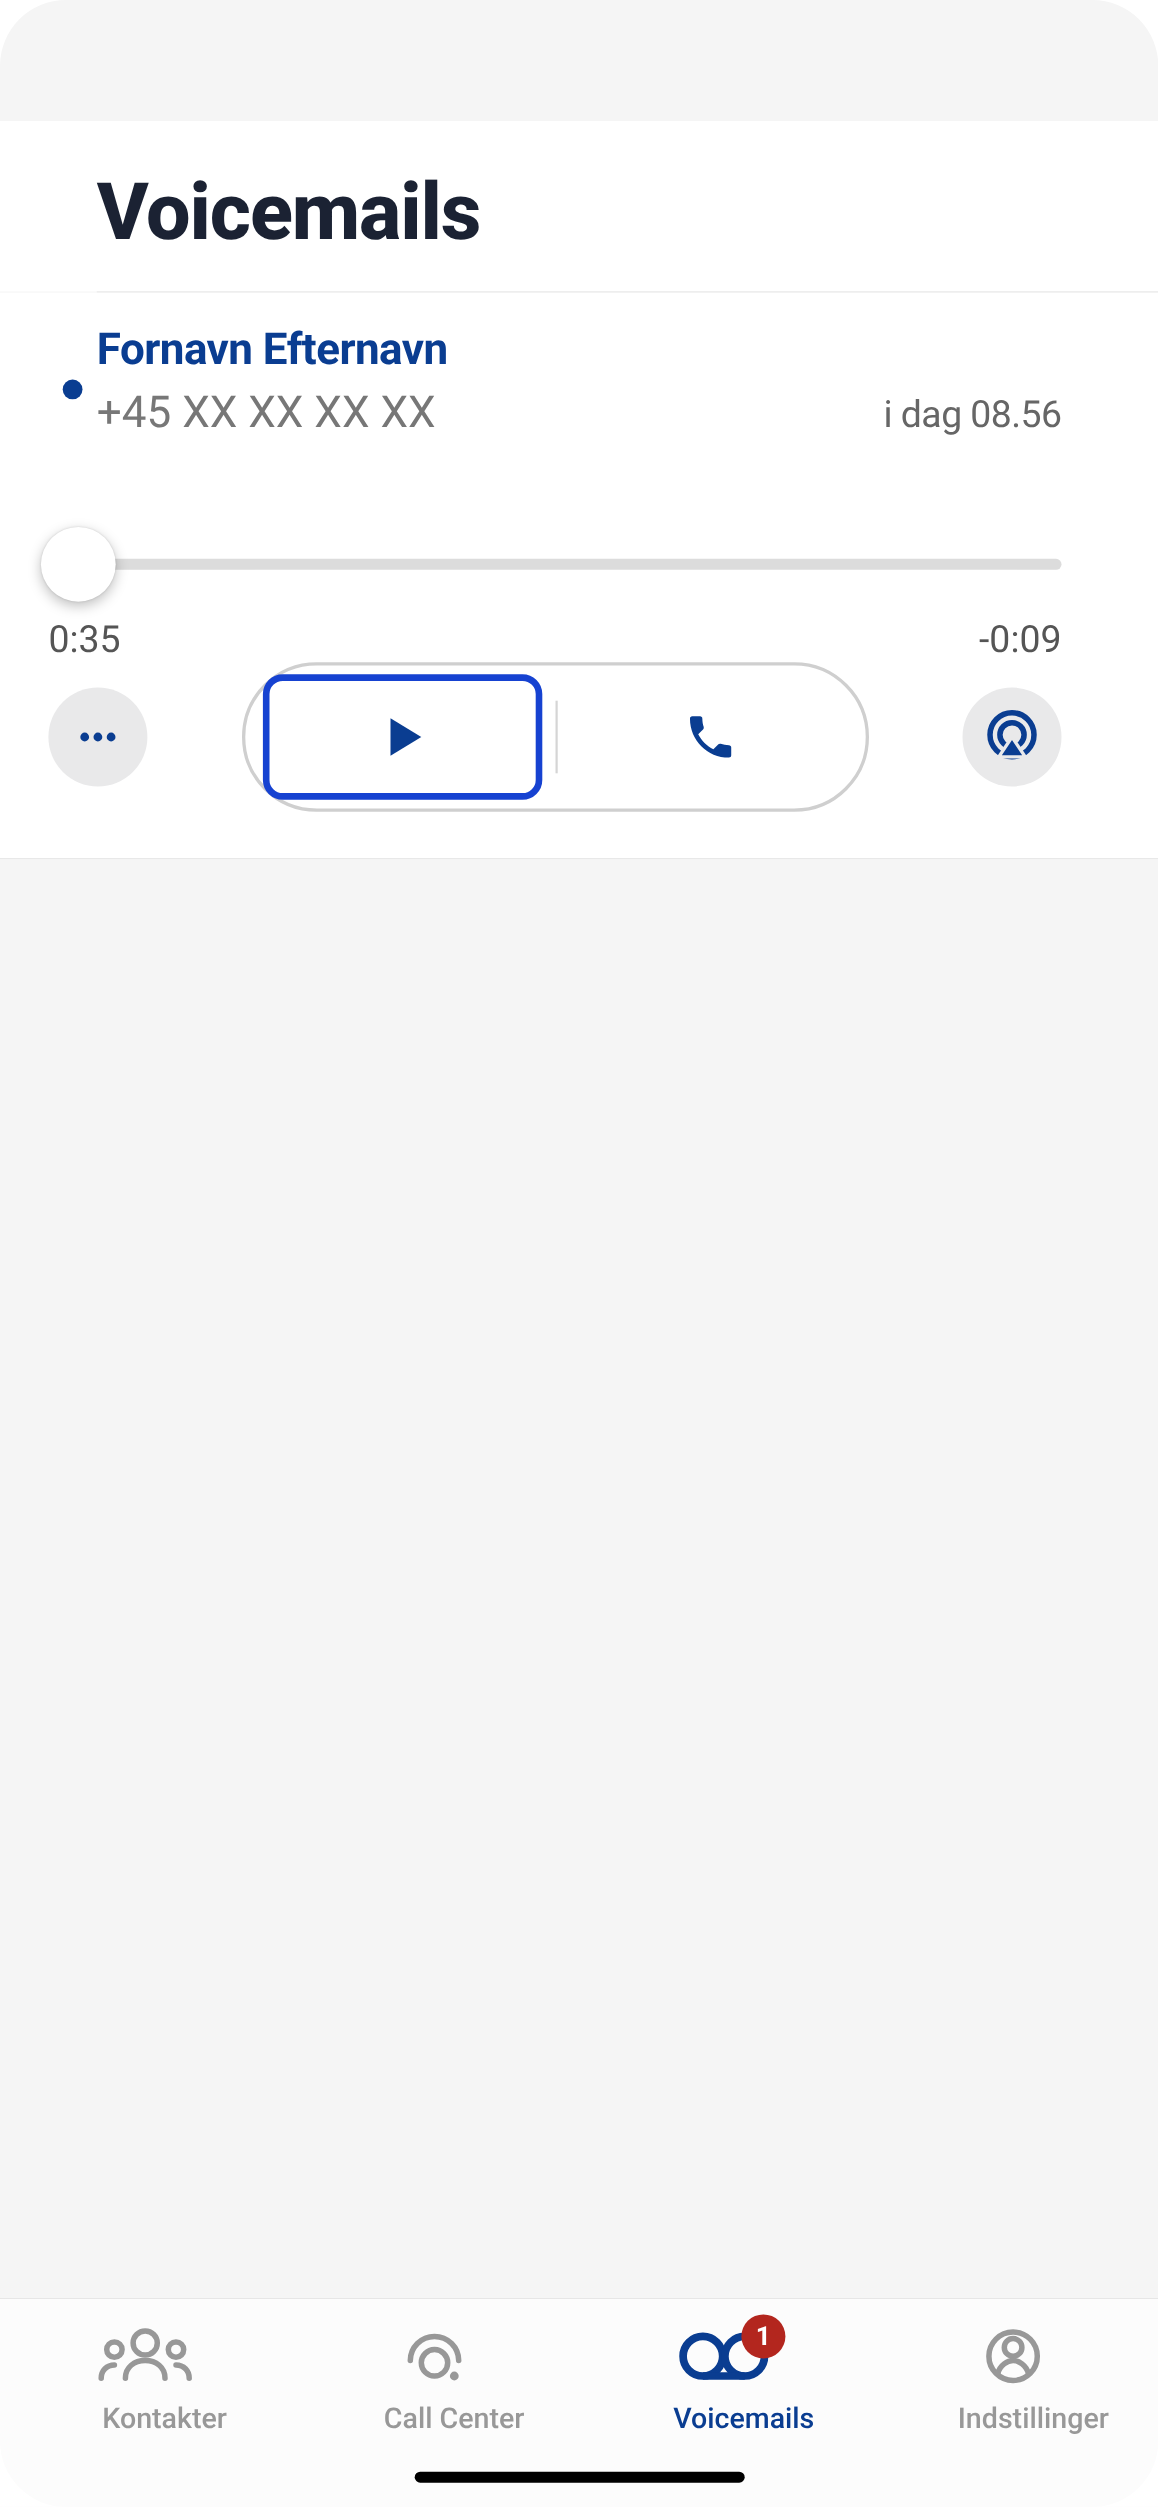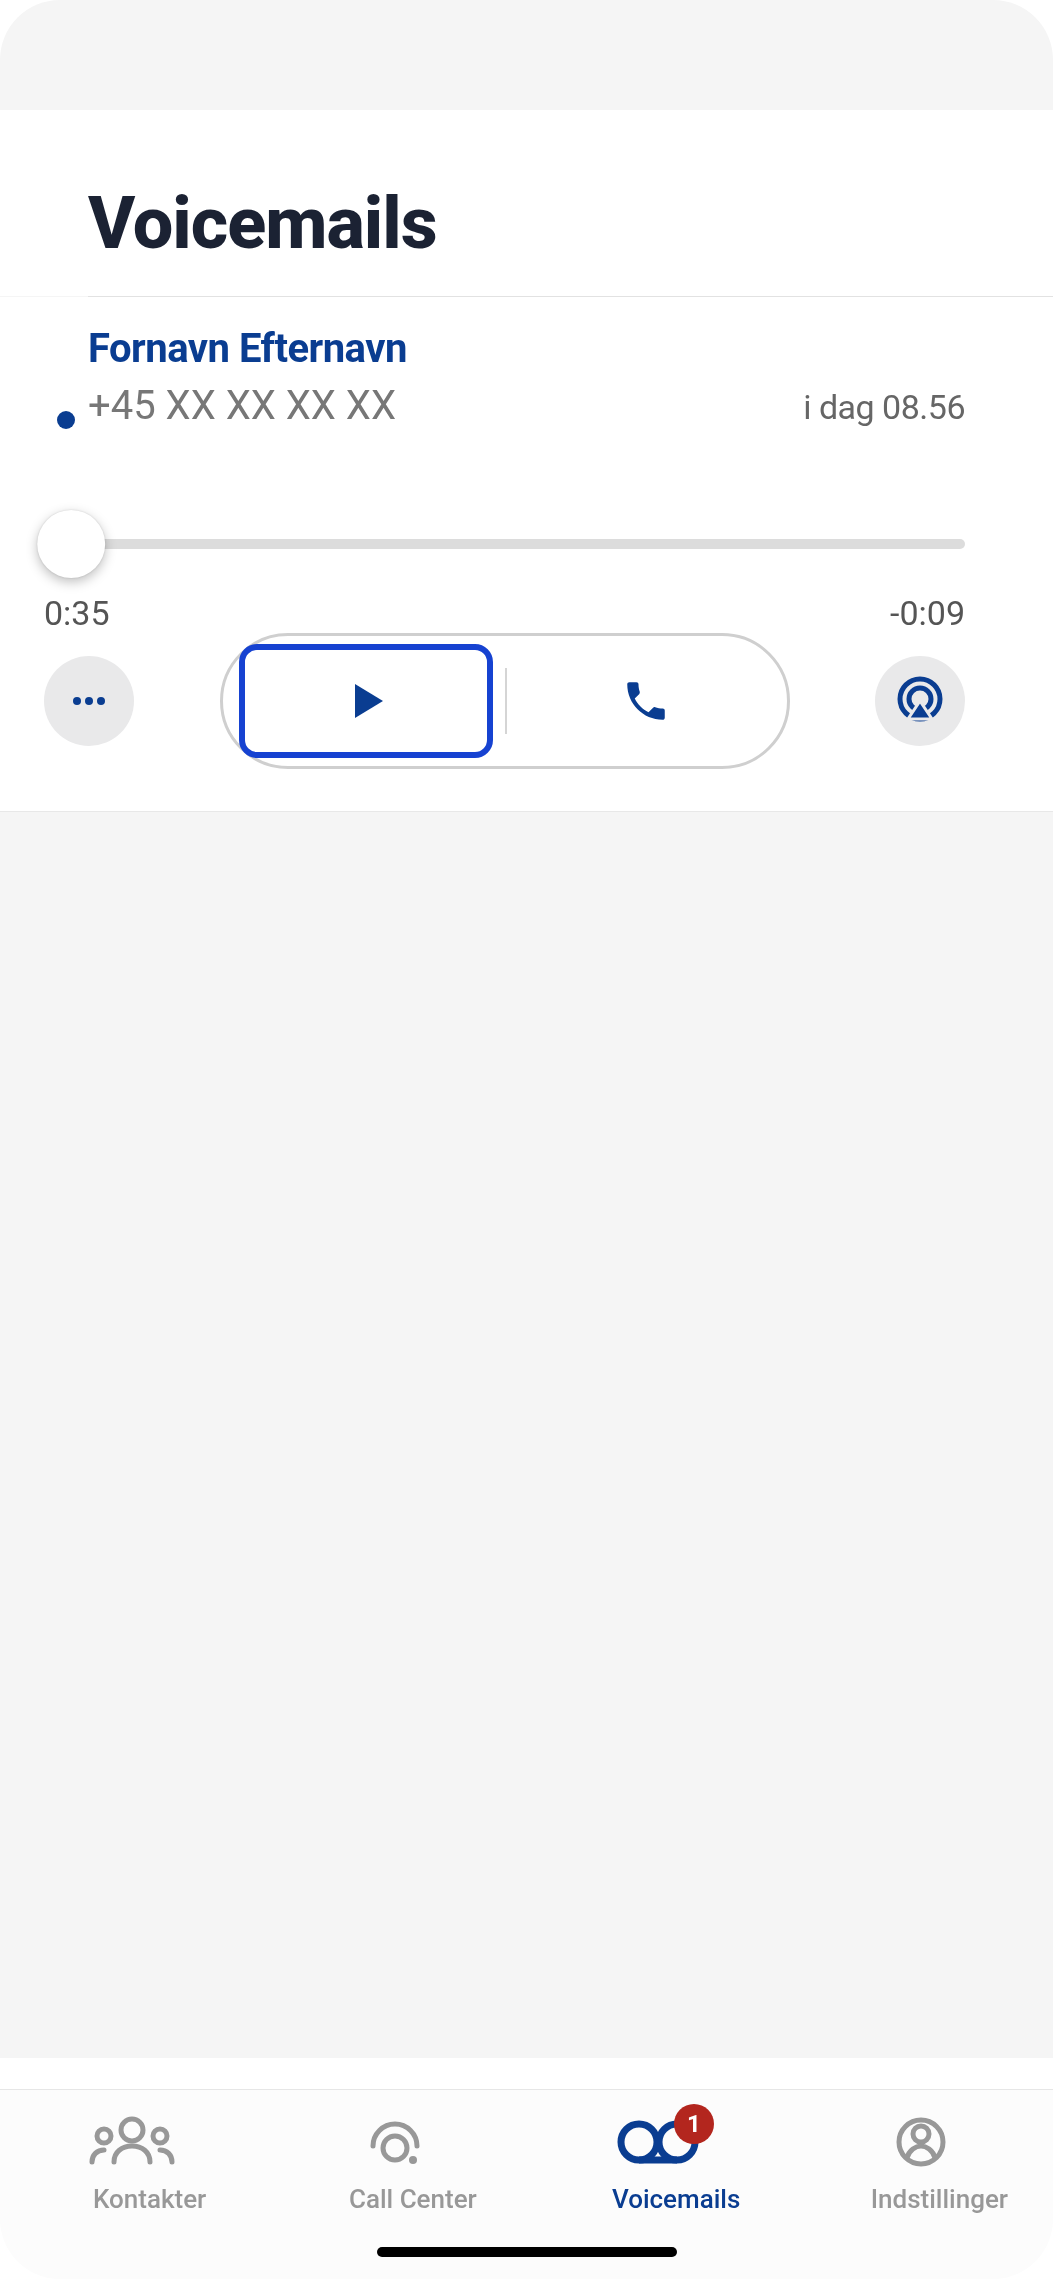--- a/index.html
+++ b/index.html
@@ -12,21 +12,20 @@
   }
   .device {
     width: 1053px;
     height: 2279px;
     background: #fff;
     border-radius: 60px;
     overflow: hidden;
     position: relative;
     display: flex;
     flex-direction: column;
-    gap: 31px;
   }
   .status-bar {
     height: 110px;
     background: #f5f5f5;
   }
   .content {
     flex: 1;
     background: #f5f5f5;
     display: flex;
     flex-direction: column;
@@ -43,21 +42,21 @@
     height: 1px;
     background: #e2e2e2;
     margin-left: 88px;
   }
   .vm-item {
     background: #fff;
     padding: 28px 88px 42px 44px;
   }
   .vm-header {
     display: flex;
-    align-items: flex-end;
+    align-items: center;
   }
   .dot-col {
     width: 44px;
     display: flex;
     justify-content: center;
     padding-top: 16px;
   }
   .unread-dot {
     width: 18px;
     height: 18px;

